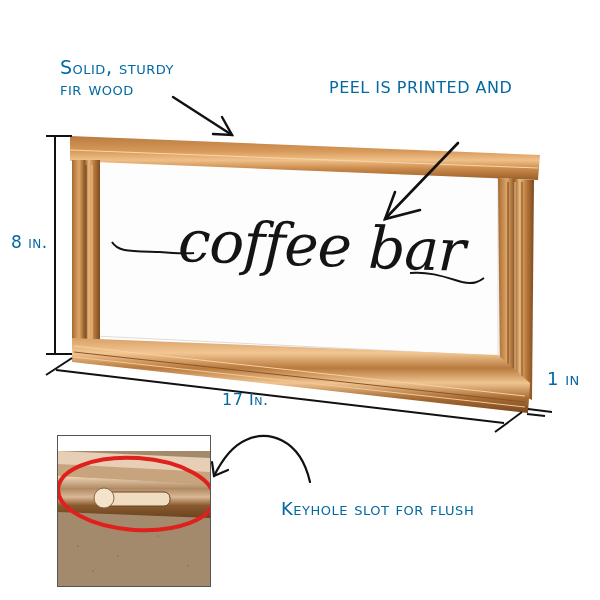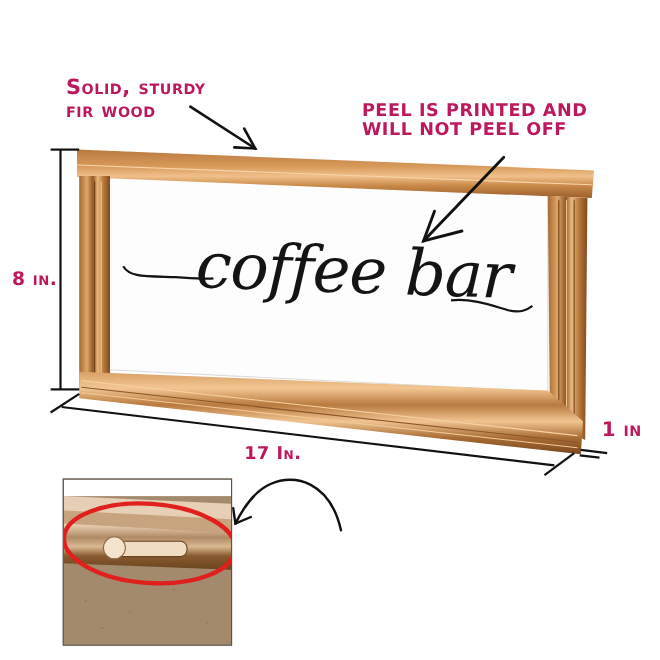--- a/index.html
+++ b/index.html
@@ -1,18 +1,18 @@
 <!DOCTYPE html>
 <html><head>
 <meta charset="utf-8">
 <style>
   html, body { margin:0; padding:0; background:#ffffff; }
   .canvas { position:relative; width:600px; height:600px; overflow:hidden; background:#fff; font-family:"DejaVu Sans", sans-serif; }
   .canvas svg.art { position:absolute; left:0; top:0; width:600px; height:600px; }
-  .label { position:absolute; font-family:"DejaVu Sans", sans-serif; font-weight:bold; color:#be185d; letter-spacing:0.5px; line-height:1.12; white-space:nowrap; font-variant:small-caps;margin-top:12px; }
+  .label { position:absolute; font-family:"DejaVu Sans", sans-serif; font-weight:normal; color:#0369a1; letter-spacing:0.5px; line-height:1.12; white-space:nowrap; font-variant:small-caps; }
   .lbl-wood { left:60px; top:57px; font-size:19px; }
   .lbl-print { left:329px; top:79px; font-size:16px; }
   .lbl-height { left:11px; top:233px; font-size:17px; }
   .lbl-width { left:222px; top:391px; font-size:16px; }
   .lbl-depth { left:547px; top:369px; font-size:18px; }
   .lbl-keyhole { left:281px; top:496px; font-size:18px; line-height:1.4; }
   .sign-text { position:absolute; left:178px; top:212px; font-family:"DejaVu Serif", serif; font-style:italic; font-size:58px; color:#141414; letter-spacing:-1px; transform:rotate(2deg); }
   .inset { position:absolute; left:57px; top:435px; width:152px; height:150px; border:1px solid #555; overflow:hidden; background:#a38a6d; }
 </style>
 </head>
@@ -132,23 +132,23 @@
 
   <div class="sign-text">coffee bar</div>
 
   <div class="label lbl-wood">
     <div>Solid, sturdy</div>
     <div>fir wood</div>
   </div>
 
   <div class="label lbl-print">
     <div>PEEL IS PRINTED AND</div>
-    <div>WILL NOT PEEL OFF</div>
   </div>
 
   <div class="label lbl-height">8 in.</div>
   <div class="label lbl-width">17 In.</div>
   <div class="label lbl-depth">1 in</div>
 
   <div class="label lbl-keyhole">
+    <div>Keyhole slot for flush</div>
   </div>
 
 </div>
 
 </body></html>

